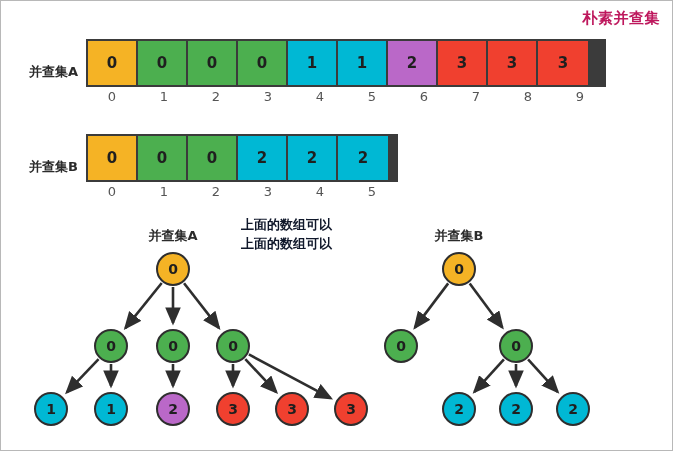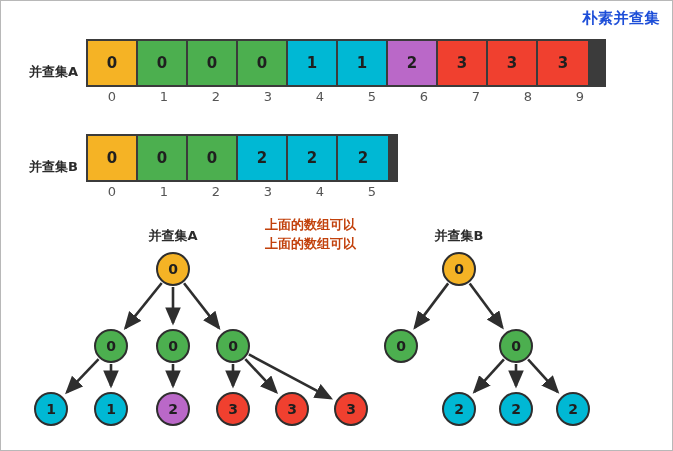--- a/index.html
+++ b/index.html
@@ -18,21 +18,21 @@
     font-family: "DejaVu Sans", "Liberation Sans", sans-serif;
   }
 
   
   #doc-title {
     position: absolute;
     right: 12px;
     top: 8px;
     font-size: 15px;
     font-weight: bold;
-    color: #1d4ed8;
+    color: #be185d;
     letter-spacing: 0.5px;
     white-space: nowrap;
   }
 
   
   .array-row { position: absolute; }
   .array-label {
     position: absolute;
     right: 100%;
     top: 50%;
@@ -70,26 +70,26 @@
     width: 52px;
     text-align: center;
     font-size: 13px;
     color: #555;
   }
   .indices .idx:first-child { width: 52px; }
 
   
   #mid-note {
     position: absolute;
-    left: 264px;
+    left: 240px;
     top: 215px;
     width: 150px;
     font-size: 13px;
     font-weight: bold;
-    color: #c2410c;
+    color: #0f172a;
     line-height: 1.45;
     text-align: left;
   }
 
   
   .tree-caption {
     position: absolute;
     font-size: 13px;
     font-weight: bold;
     color: #2b2b2b;

